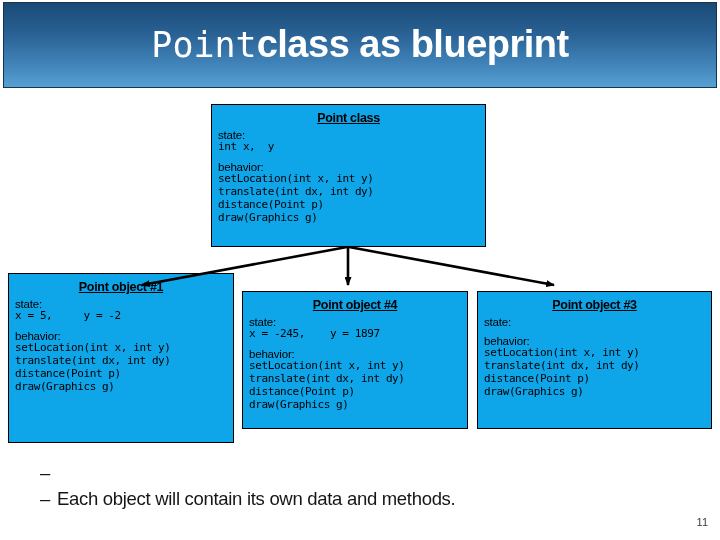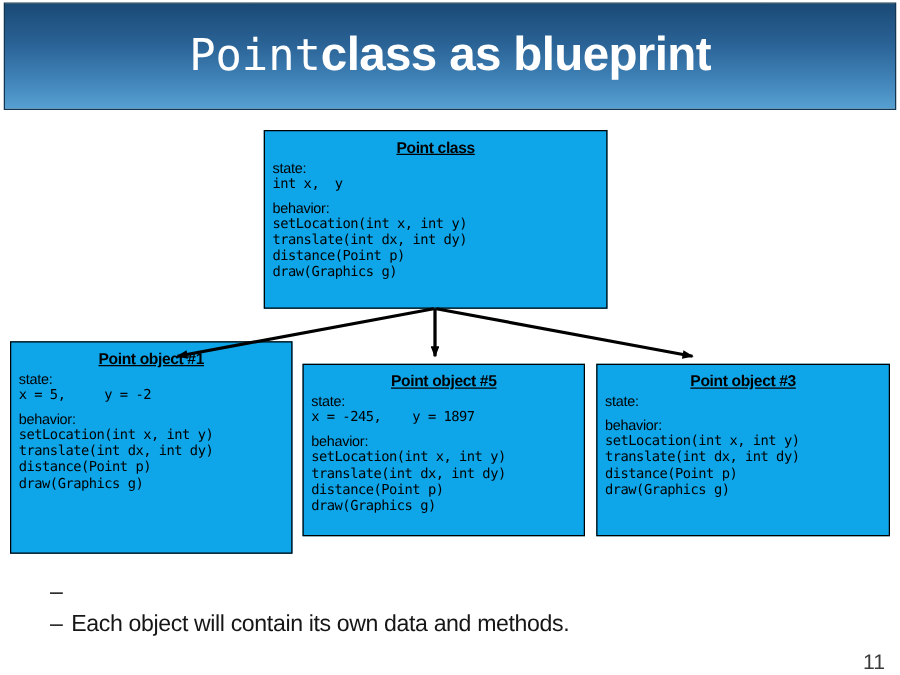--- a/index.html
+++ b/index.html
@@ -124,22 +124,22 @@
     color: #161616;
   }
   .bullet-dash {
     width: 17px;
     flex: 0 0 17px;
   }
 
   #page-number {
     position: absolute;
     right: 12px;
-    bottom: 0;
-    font-size: 17px;
+    bottom: 12px;
+    font-size: 11px;
     color: #3b3b3b;
     font-family: "Liberation Sans", sans-serif;
   }
 </style>
 </head>
 <body>
 
 <div id="title-bar">
   <div id="title-text">
     <span class="title-mono">Point</span><span class="title-bold">class as blueprint</span>
@@ -164,21 +164,21 @@
   <div class="code-line">x = 5,     y = -2</div>
   <div class="gap"></div>
   <div class="sect-label">behavior:</div>
   <div class="code-line">setLocation(int x, int y)</div>
   <div class="code-line">translate(int dx, int dy)</div>
   <div class="code-line">distance(Point p)</div>
   <div class="code-line">draw(Graphics g)</div>
 </div>
 
 <div class="uml-box" id="object-box-2">
-  <div class="box-title">Point object #5</div>
+  <div class="box-title">Point object #4</div>
   <div class="sect-label">state:</div>
   <div class="code-line">x = -245,    y = 1897</div>
   <div class="gap"></div>
   <div class="sect-label">behavior:</div>
   <div class="code-line">setLocation(int x, int y)</div>
   <div class="code-line">translate(int dx, int dy)</div>
   <div class="code-line">distance(Point p)</div>
   <div class="code-line">draw(Graphics g)</div>
 </div>
 

